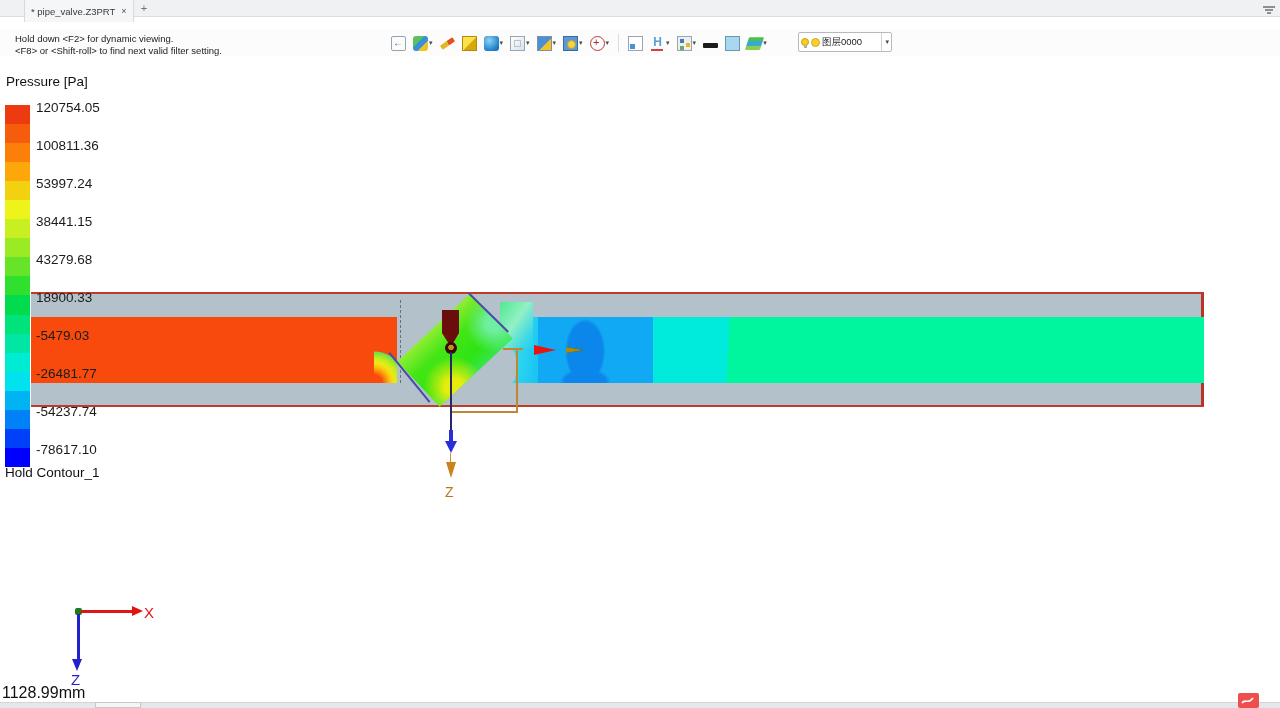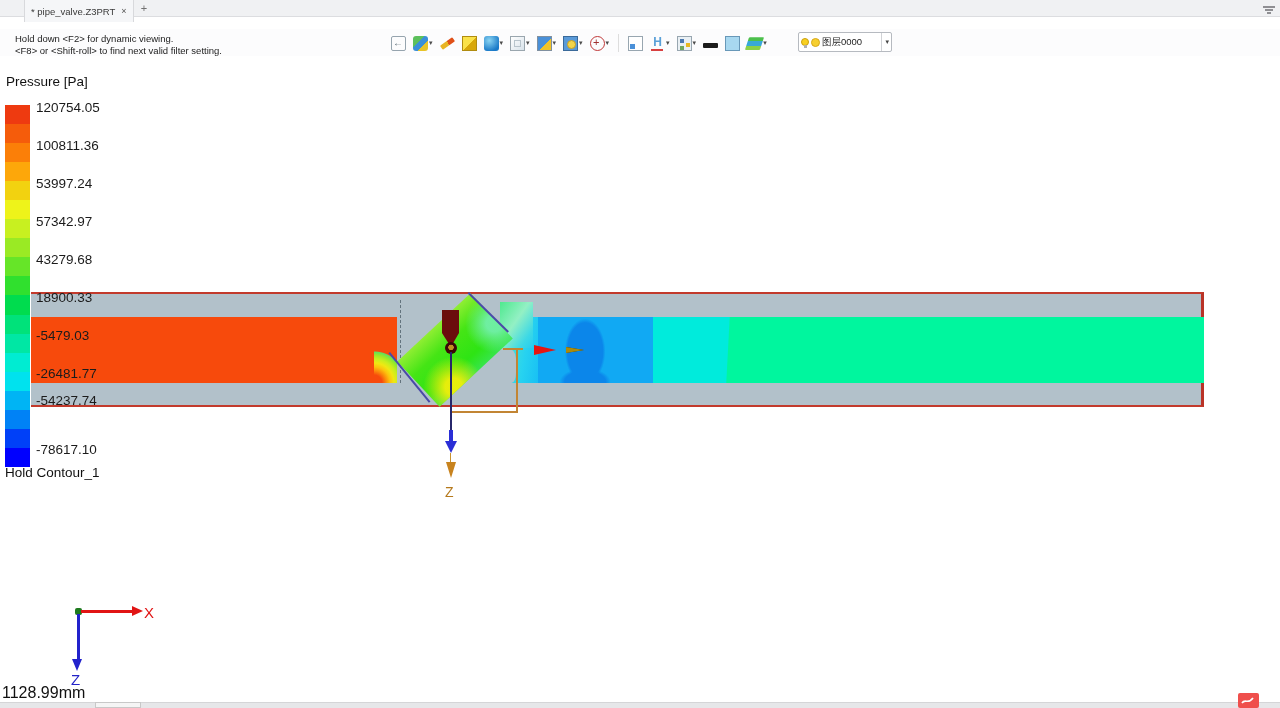--- a/index.html
+++ b/index.html
@@ -280,26 +280,26 @@
       <div class="seg" style="background: rgb(0, 226, 238);"></div>
       <div class="seg" style="background: rgb(0, 180, 244);"></div>
       <div class="seg" style="background: rgb(0, 130, 246);"></div>
       <div class="seg" style="background: rgb(0, 64, 248);"></div>
       <div class="seg" style="background: rgb(0, 0, 255);"></div>
     </div>
   <div class="abs legend-labels">
       <div class="legend-label" style="top: 100px;">120754.05</div>
       <div class="legend-label" style="top: 138px;">100811.36</div>
       <div class="legend-label" style="top: 176px;">53997.24</div>
-      <div class="legend-label" style="top: 214px;">57342.97</div>
+      <div class="legend-label" style="top: 214px;">38441.15</div>
       <div class="legend-label" style="top: 252px;">43279.68</div>
       <div class="legend-label" style="top: 290px;">18900.33</div>
       <div class="legend-label" style="top: 328px;">-5479.03</div>
       <div class="legend-label" style="top: 366px;">-26481.77</div>
-      <div class="legend-label" style="top: 393px;">-54237.74</div>
+      <div class="legend-label" style="top: 404px;">-54237.74</div>
       <div class="legend-label" style="top: 442px;">-78617.10</div>
     </div>
   <div class="abs legend-footer">Hold Contour_1</div>
 
   <div class="abs tdot"></div>
   <div class="abs txline"></div>
   <div class="abs txhead"></div>
   <div class="abs txlabel">X</div>
   <div class="abs tzline"></div>
   <div class="abs tzhead"></div>

